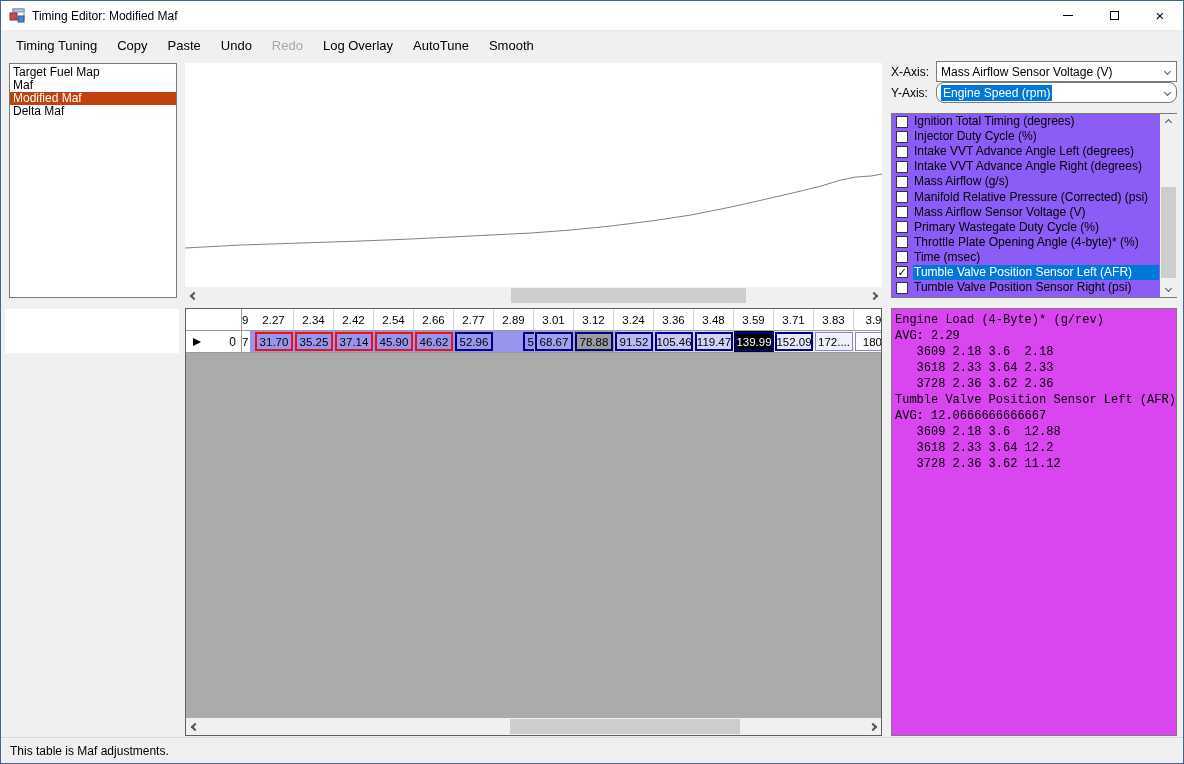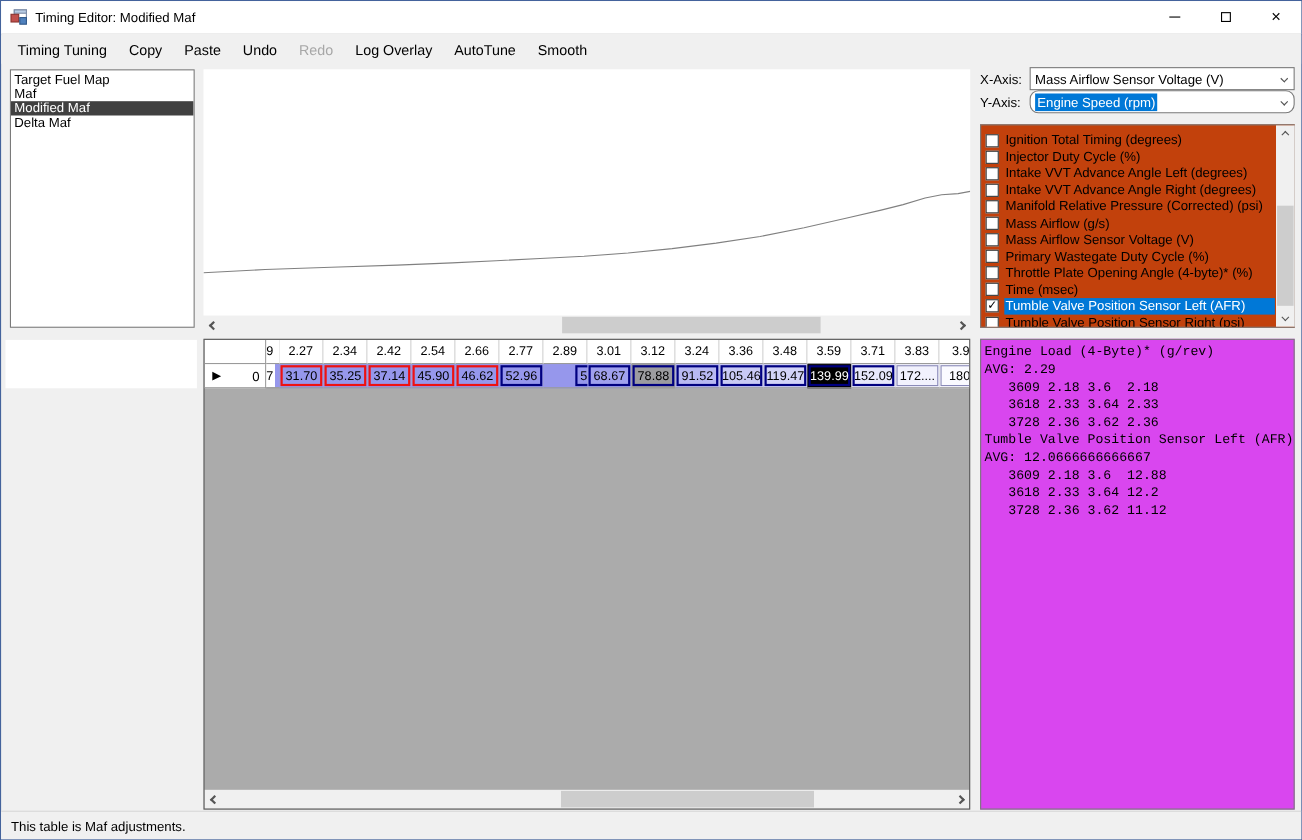--- a/index.html
+++ b/index.html
@@ -21,21 +21,21 @@
   
   .menubar { position:absolute; left:0; top:31px; right:0; height:26px; background:#F0F0F0;
              display:flex; align-items:center; padding-left:5px; }
   .menu-item { font-size:13px; color:#000; padding:4px 10px; white-space:nowrap; }
   .menu-item.disabled { color:#A7A7A7; }
 
   
   #map-list { position:absolute; left:8px; top:62px; width:168px; height:235px;
               background:#fff; border:1px solid #7A7A7A; padding-top:2px; overflow:hidden; }
   .map-item { font-size:12px; height:13px; line-height:13px; padding-left:3px; color:#000; white-space:nowrap; }
-  .map-item.selected { background:#404040; color:#fff; }
+  .map-item.selected { background:#c2410c; color:#fff; }
   #left-subpanel { position:absolute; left:4px; top:308px; width:174px; height:44px; background:#fff; }
 
   
   #chart-panel { position:absolute; left:184px; top:62px; width:697px; height:241px; }
   #chart-area { width:697px; height:224px; background:#fff; }
   .hscroll { position:relative; height:17px; background:#F0F0F0; }
   .scroll-arrow { position:absolute; top:0; width:17px; height:17px; display:flex; align-items:center; justify-content:center; }
   .scroll-arrow.left { left:0; } .scroll-arrow.right { right:0; }
   .scroll-thumb { position:absolute; top:1px; height:15px; background:#CDCDCD; }
   .chev { width:6px; height:6px; border-right:2px solid #555; border-bottom:2px solid #555; display:inline-block; }
@@ -66,21 +66,21 @@
 
   
   .axis-label { position:absolute; font-size:12px; color:#000; }
   .combo { position:absolute; left:935px; width:241px; height:21px; background:#fff;
            border:1px solid #7A7A7A; display:flex; align-items:center; padding-left:4px; }
   .combo-text { font-size:12px; white-space:nowrap; overflow:hidden; }
   .combo-text.hl { background:#0078D7; color:#fff; padding:1px 2px; }
   .combo-btn { margin-left:auto; width:18px; display:flex; align-items:center; justify-content:center; }
 
   #param-list { position:absolute; left:890px; top:112px; width:286px; height:185px;
-                background:#c2410c; border:1px solid #7A7A7A; padding:6px 17px 0 2px; overflow:hidden; }
+                background:#8b5cf6; border:1px solid #7A7A7A; padding:0 17px 0 2px; overflow:hidden; }
   .param-item { display:flex; align-items:center; height:15.1px; }
   .param-check { width:12px; height:12px; border:1px solid #333; background:#fff; margin:0 5px 0 2px;
                  flex:0 0 12px; font-size:11px; line-height:10px; text-align:center; color:#000; }
   .param-label { font-size:12px; white-space:nowrap; flex:1; height:15px; line-height:15px; padding-left:1px; }
   .param-item.selected .param-label { background:#0078D7; color:#fff; }
   #param-scrollbar { position:absolute; right:0; top:0; bottom:0; width:17px; background:#F0F0F0; }
   .vscroll-arrow { position:absolute; left:0; width:17px; height:17px; display:flex; align-items:center; justify-content:center; }
   #param-thumb { position:absolute; left:1px; width:15px; top:73px; height:91px; background:#CDCDCD; }
 
   
@@ -273,25 +273,25 @@
       <div class="param-item">
         <span class="param-check"></span>
         <span class="param-label">Intake VVT Advance Angle Left (degrees)</span>
       </div>
       <div class="param-item">
         <span class="param-check"></span>
         <span class="param-label">Intake VVT Advance Angle Right (degrees)</span>
       </div>
       <div class="param-item">
         <span class="param-check"></span>
+        <span class="param-label">Mass Airflow (g/s)</span>
+      </div>
+      <div class="param-item">
+        <span class="param-check"></span>
         <span class="param-label">Manifold Relative Pressure (Corrected) (psi)</span>
-      </div>
-      <div class="param-item">
-        <span class="param-check"></span>
-        <span class="param-label">Mass Airflow (g/s)</span>
       </div>
       <div class="param-item">
         <span class="param-check"></span>
         <span class="param-label">Mass Airflow Sensor Voltage (V)</span>
       </div>
       <div class="param-item">
         <span class="param-check"></span>
         <span class="param-label">Primary Wastegate Duty Cycle (%)</span>
       </div>
       <div class="param-item">

